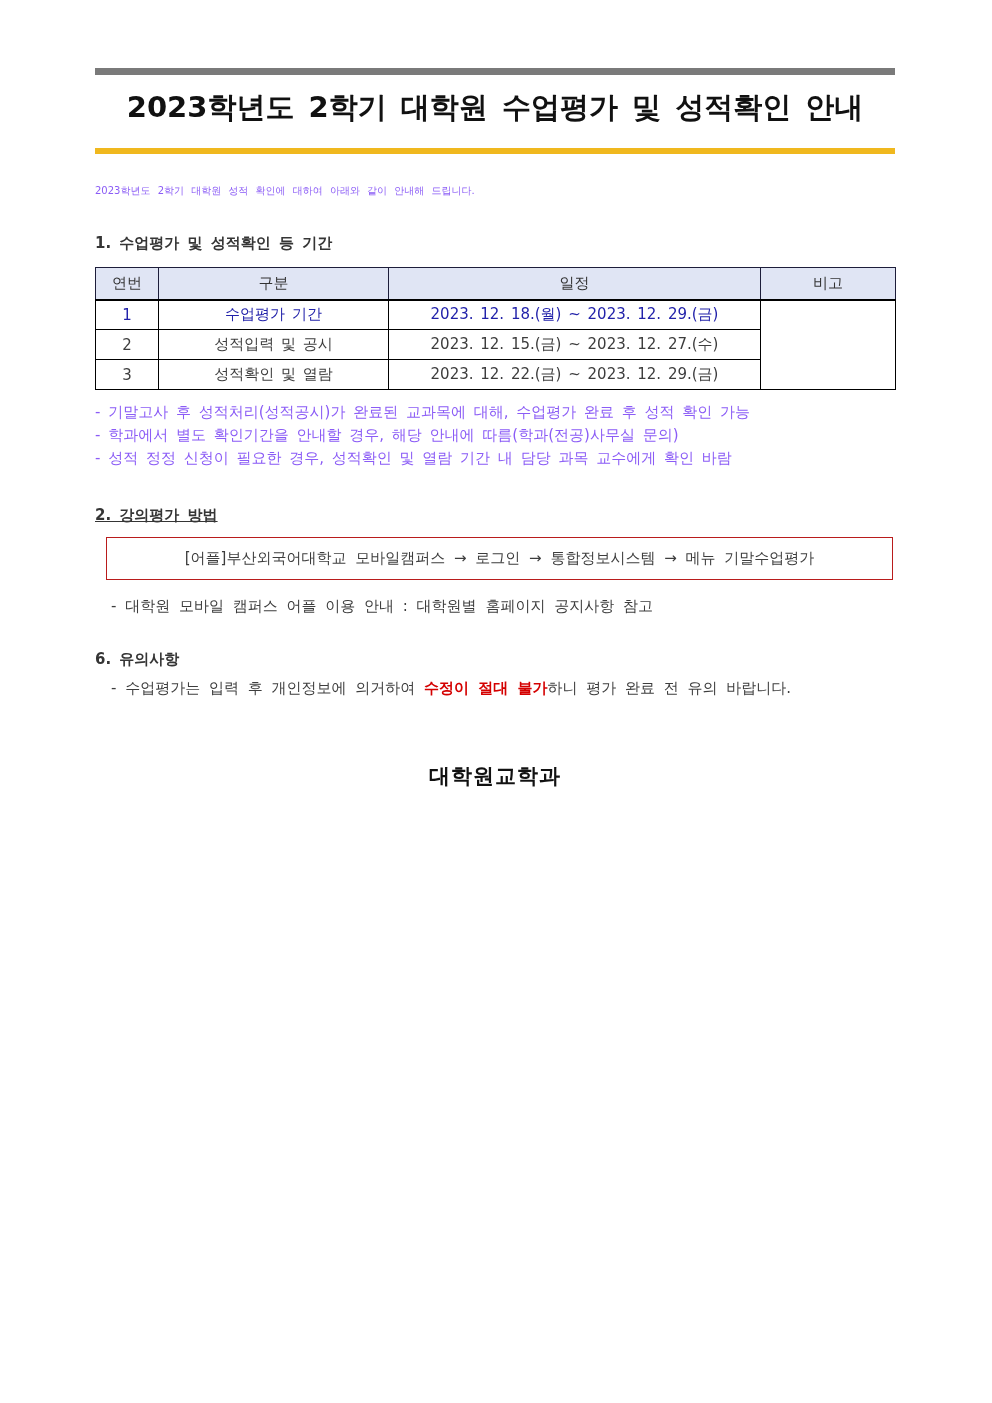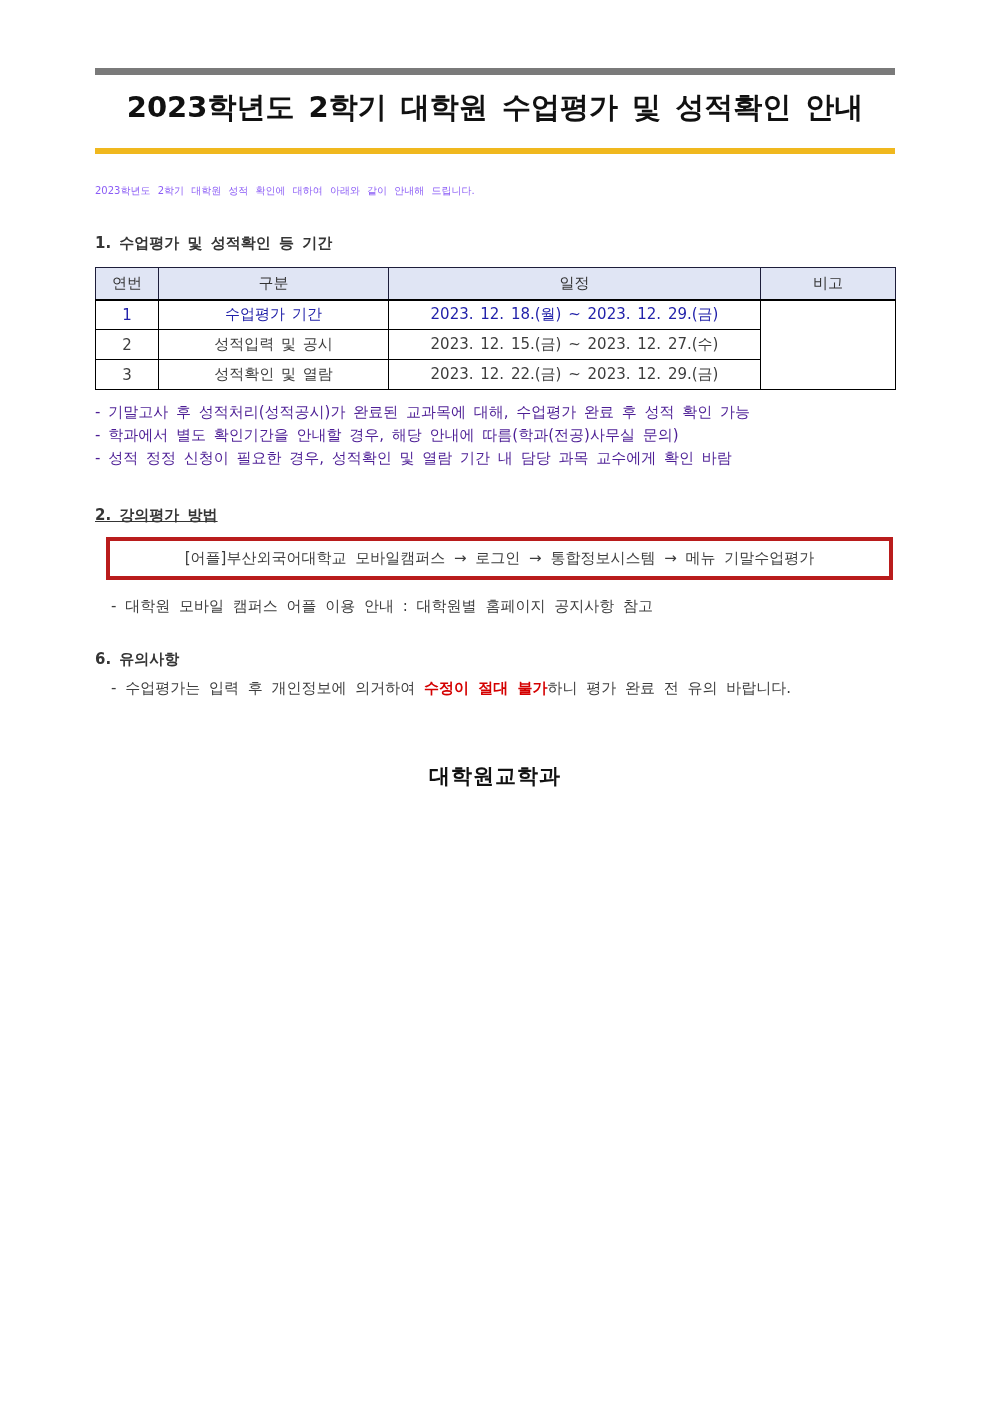--- a/index.html
+++ b/index.html
@@ -79,29 +79,29 @@
   table.schedule col.c-no   { width: 63px; }
   table.schedule col.c-cat  { width: 230px; }
   table.schedule col.c-sch  { width: 372px; }
   table.schedule col.c-note { width: 135px; }
   tr.highlight td { color: #2222aa; }
   .notes { margin-top: 11px; }
   .notes p {
     font-size: 15px;
     line-height: 23px;
     word-spacing: 3px;
-    color: #4c1d95;
+    color: #8b5cf6;
   }
   .sec2-heading { margin-top: 36px; text-decoration: underline; }
   .method-box {
     margin-top: 12px;
     margin-left: 11px;
     width: 787px;
     height: 43px;
-    border: 4px solid #b91c1c;
+    border: 1px solid #b91c1c;
     display: flex;
     align-items: center;
     justify-content: center;
     font-size: 15px;
     word-spacing: 4px;
     color: #3d3d3d;
   }
   .sub-note {
     margin-top: 16px;
     padding-left: 16px;

